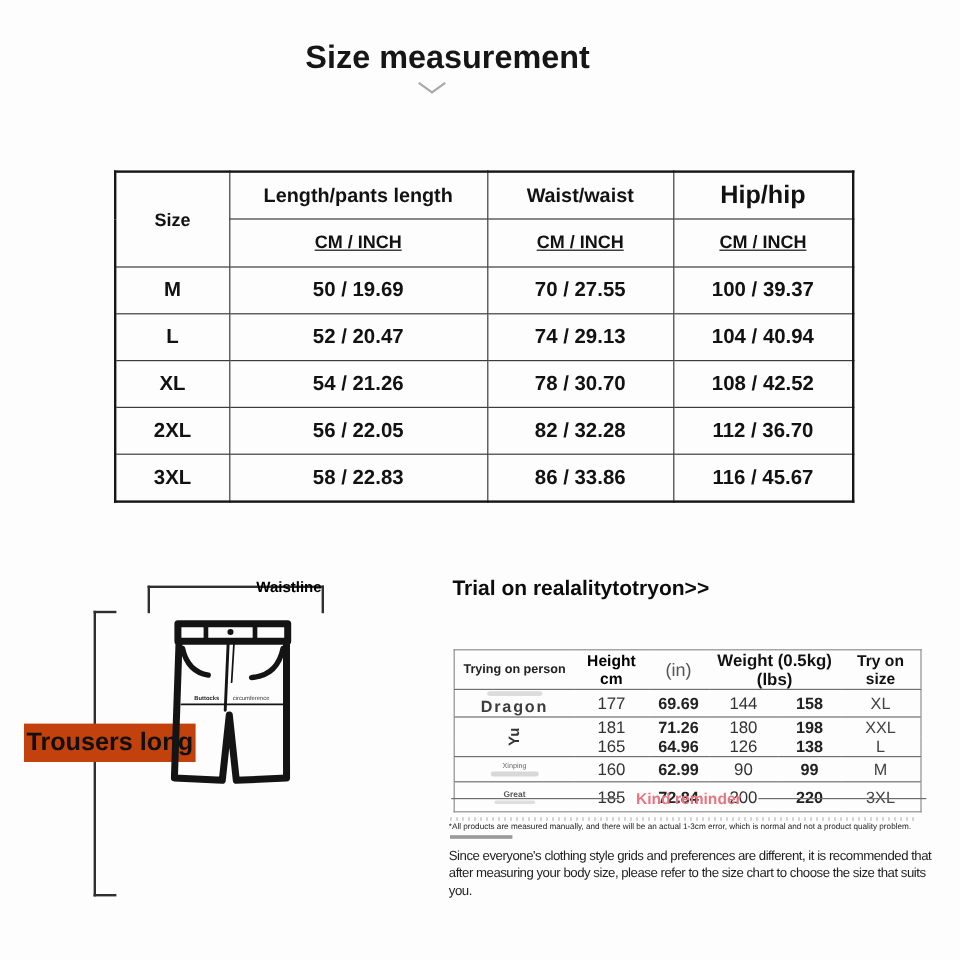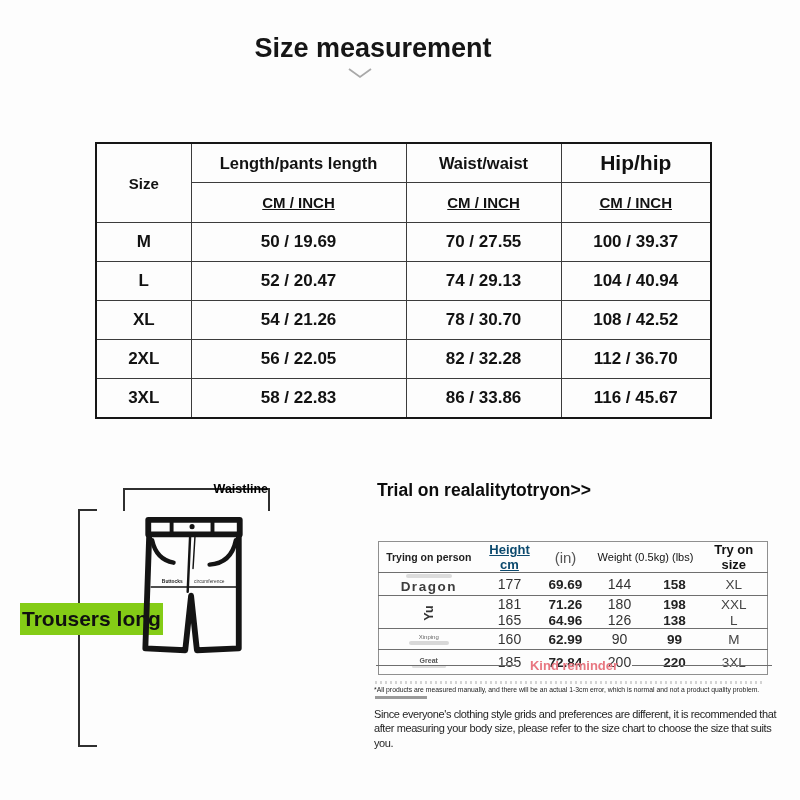--- a/index.html
+++ b/index.html
@@ -29,40 +29,40 @@
   .td-size{font-size:16px;}
 
   
   .waist-bracket{position:absolute;left:123px;top:488px;width:143px;height:21px;
     border-top:2px solid #2f2f2f;border-left:2px solid #2f2f2f;border-right:2px solid #2f2f2f;}
   .waist-label{position:absolute;left:0;right:0;top:-8px;text-align:right;
     font-size:12.5px;font-weight:700;color:#000000;}
   .len-bracket{position:absolute;left:78px;top:509px;width:17px;height:234px;
     border-left:2px solid #2f2f2f;border-top:2px solid #2f2f2f;border-bottom:2px solid #2f2f2f;}
   .len-label{position:absolute;left:20px;top:603px;font-size:21px;font-weight:700;
-    color:#101010;background:#84cc16;padding:4px 2px;}
+    color:#101010;background:#c2410c;padding:4px 2px;}
   .trousers{position:absolute;left:138px;top:514px;width:112px;height:146px;}
   .hip-note{font-size:5px;fill:#1c1c1c;font-weight:700;}
   .hip-note.light{font-weight:400;fill:#333;}
 
   
   .tryon-heading{position:absolute;left:377px;top:480px;margin:0;
     font-size:17.5px;font-weight:700;color:#0c0c0c;}
   .tryon-table{position:absolute;left:378px;top:541px;width:389px;
     border-collapse:collapse;table-layout:fixed;text-align:center;color:#333;
     border:1px solid #8f8f8f;}
   .tryon-table th,.tryon-table td{padding:0;}
   .tt-head th{border-bottom:1px solid #6f6f6f;height:26px;}
   tr.sep td{border-top:1px solid #6f6f6f;}
   .r-dragon td{height:22px;} .r-yu1 td{height:15px;} .r-yu2 td{height:16px;}
   .r-xp td{height:20px;} .r-great td{height:24px;}
   .h-person{font-size:10.5px;font-weight:700;color:#222;}
-  .h-hcm{font-size:13px;font-weight:700;color:#0c4a6e;text-decoration:underline;}
+  .h-hcm{font-size:13px;font-weight:700;color:#000000;}
   .h-in{font-size:15px;font-weight:400;color:#555;}
-  .h-w{font-size:11px;font-weight:400;color:#111;margin-left:32px;}
+  .h-w{font-size:14px;font-weight:700;color:#111;margin-left:32px;}
   .h-size{font-size:13px;font-weight:700;color:#111;}
   .num{font-size:14px;color:#333;}
   .numb{font-size:13.5px;font-weight:700;color:#222;}
   .size-val{font-size:13.5px;color:#444;}
   .name-strong{font-size:13.5px;font-weight:700;color:#3d3d3d;letter-spacing:1.5px;position:relative;}
   .name-strong::before{content:"";display:block;width:46px;height:4px;background:#dcdcdc;
     margin:0 auto 1px;border-radius:2px;}
   .name-rot span{display:inline-block;transform:rotate(-90deg);
     font-size:12.5px;font-weight:700;color:#333;}
   .name-tiny{font-size:6px;color:#666;}

